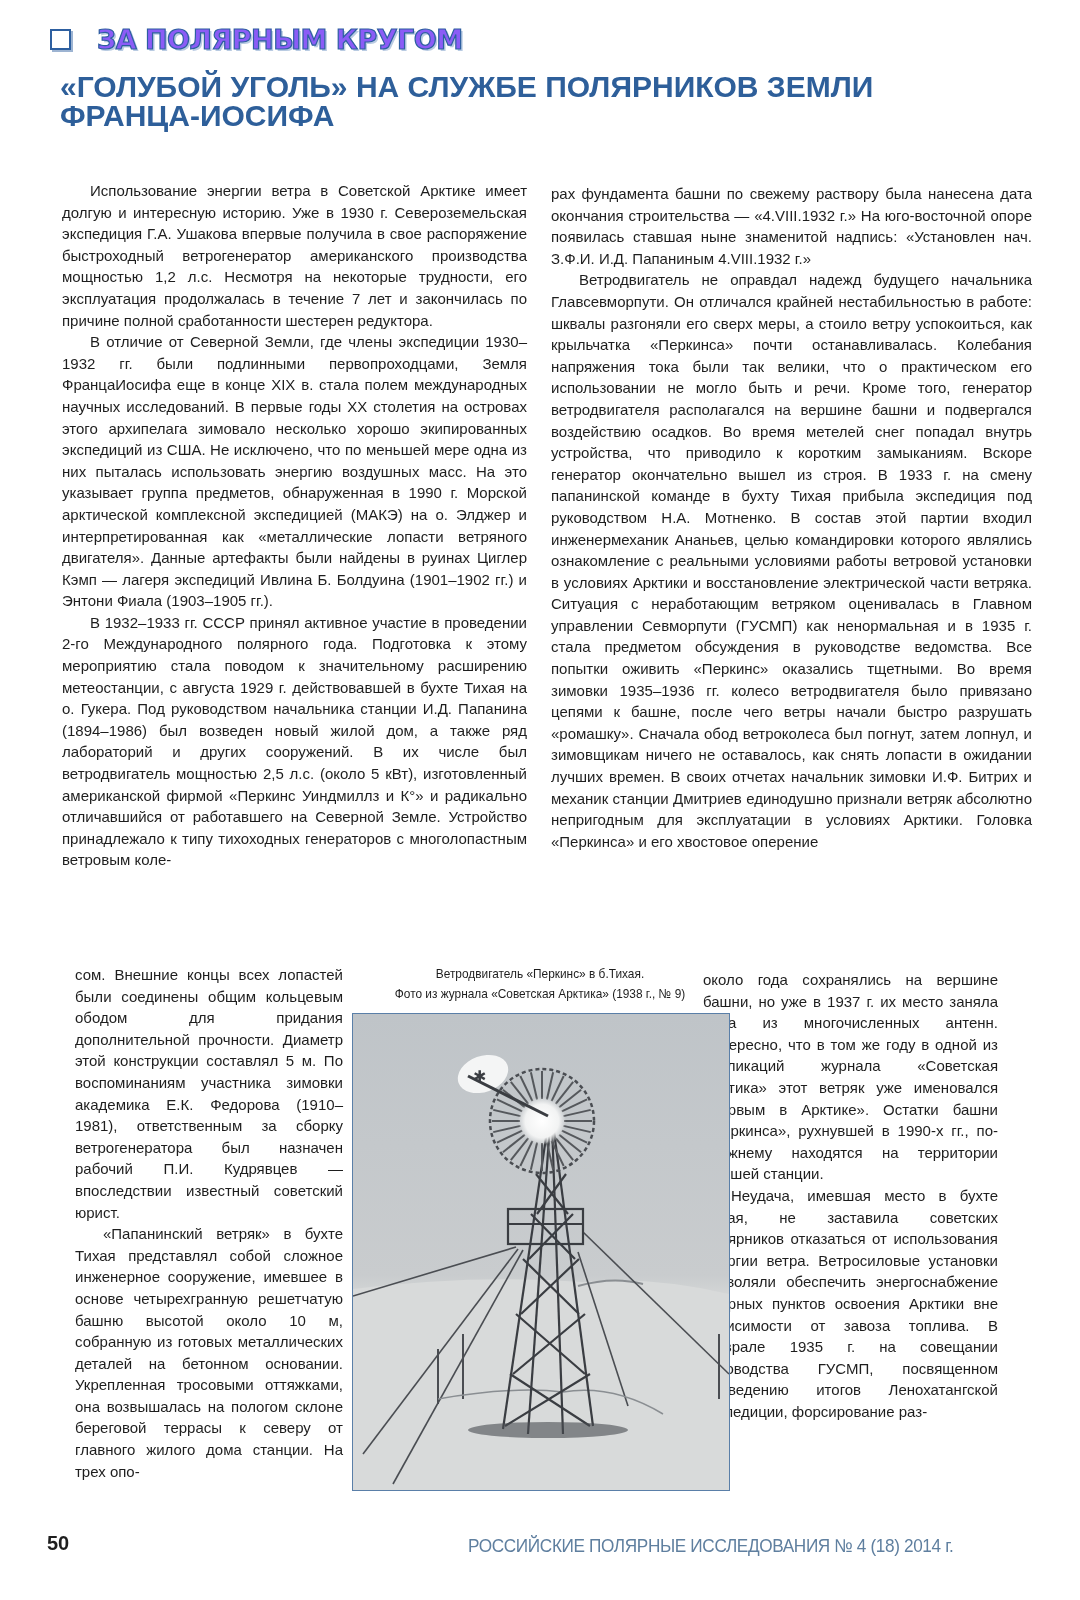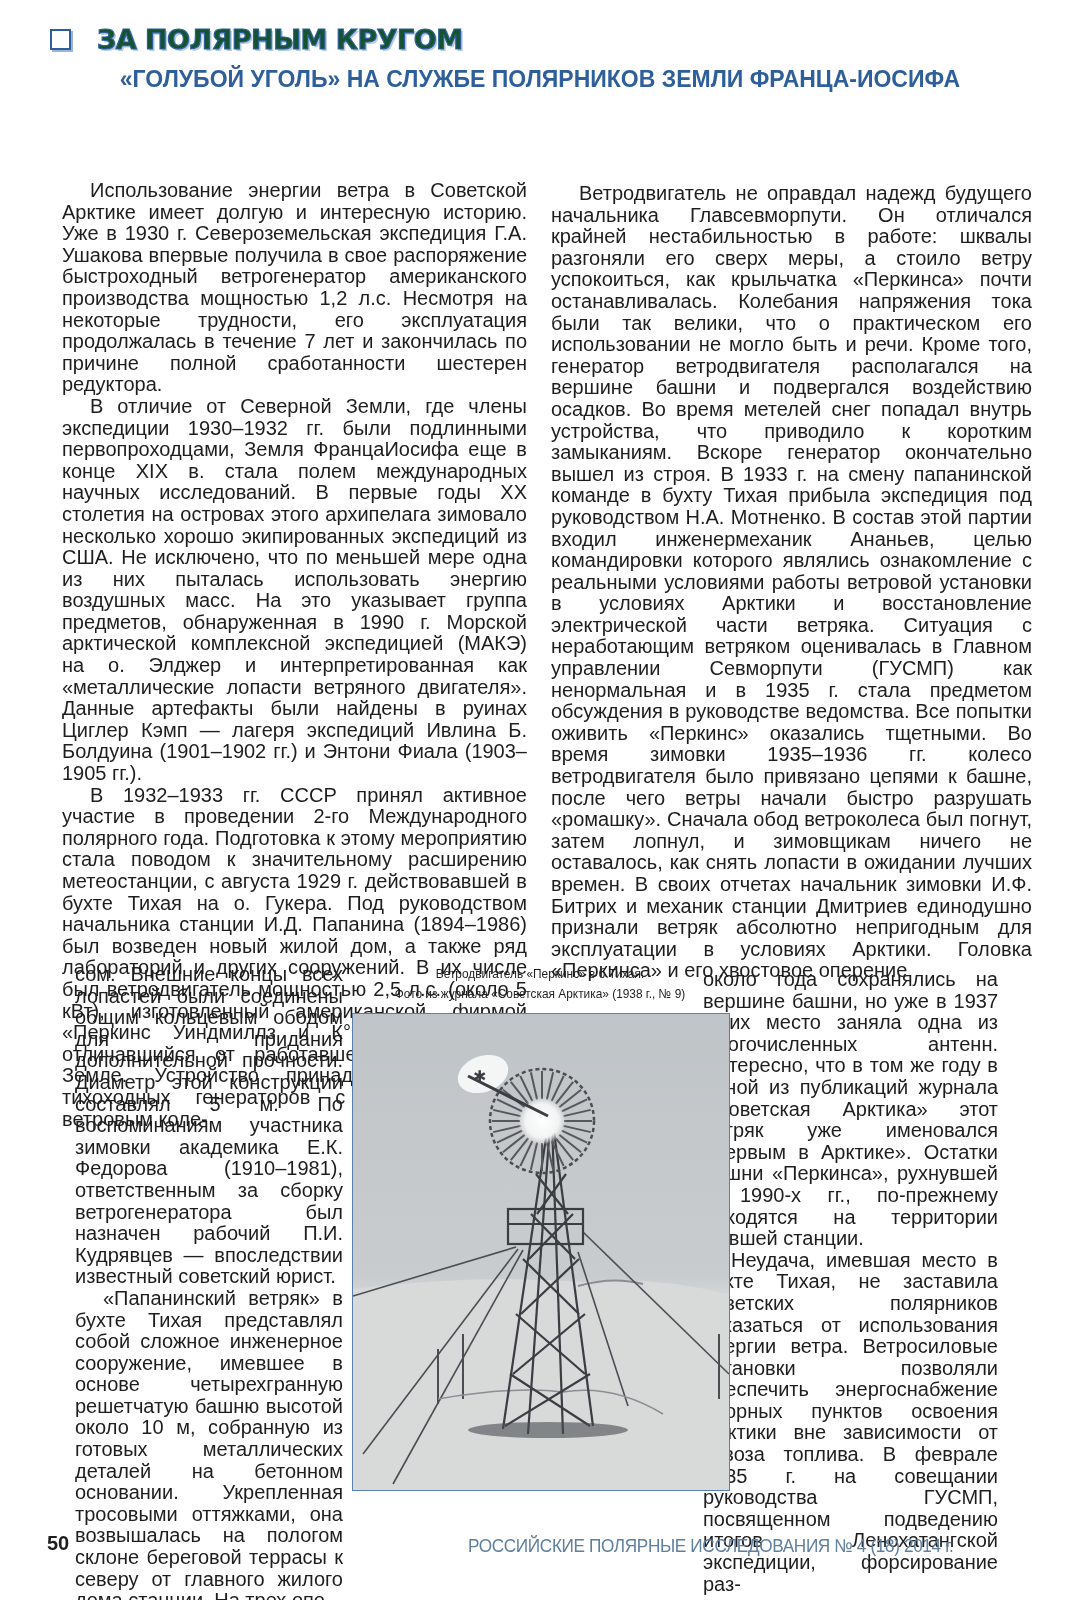--- a/index.html
+++ b/index.html
@@ -7,29 +7,29 @@
       width: 1080px; height: 1600px; background: #ffffff; position: relative; overflow: hidden;
       font-family: "Liberation Sans", "DejaVu Sans", sans-serif; color: #1e1e1e;
     }
     .section-header { position: absolute; left: 50px; top: 24px; display: flex; align-items: center; }
     .section-box {
       width: 17px; height: 17px; border: 2px solid #2d5fa0; background: #fff;
       box-shadow: 2px 2px 0 #9db4d2; margin-right: 26px;
     }
     .section-title {
       font-family: "DejaVu Sans", sans-serif; font-weight: bold; font-size: 27px; letter-spacing: -0.5px;
-      color: #14532d; -webkit-text-stroke: 1.2px #2d5fa0;
+      color: #8b5cf6; -webkit-text-stroke: 1.2px #2d5fa0;
       text-shadow: 2px 2px 0 #b9cbe2;
     }
     .article-title {
-      position: absolute; left: 60px; width: 960px; top: 65px; text-align: center;
-      color: #2e5f9a; font-weight: bold; font-size: 23px; line-height: 29px;
+      position: absolute; left: 60px; width: 960px; top: 72px; 
+      color: #2e5f9a; font-weight: bold; font-size: 30px; line-height: 29px;
       font-family: "Liberation Sans", sans-serif;
     }
-    .col { position: absolute; font-size: 20px; line-height: 21.6px; text-align: justify; }
+    .col { position: absolute; font-size: 15px; line-height: 21.6px; text-align: justify; }
     .col p { margin: 0; text-indent: 28px; }
     .col p.noindent { text-indent: 0; }
     .col-left { left: 62px; top: 180px; width: 465px; }
     .col-right { left: 551px; top: 183px; width: 481px; }
     .col-left-narrow { left: 75px; top: 964px; width: 268px; }
     .col-right-narrow { left: 703px; top: 969px; width: 295px; }
     .caption {
       position: absolute; left: 340px; width: 400px; top: 964px; text-align: center;
       font-family: "Liberation Sans", sans-serif; font-size: 13.2px; line-height: 19.5px; color: #1e1e1e;
       transform: scaleX(0.9); transform-origin: center top;
@@ -62,20 +62,21 @@
   <p>В отличие от Северной Земли, где члены экспедиции 1930–1932 гг. были подлинными первопроходцами, Земля ФранцаИосифа еще в конце XIX в. стала полем международных научных исследований. В первые годы XX столетия на островах этого архипелага зимовало несколько хорошо экипированных экспедиций из США. Не исключено, что по меньшей мере одна из них пыталась использовать энергию воздушных масс. На это указывает группа предметов, обнаруженная в 1990 г. Морской арктической комплексной экспедицией (МАКЭ) на о. Элджер и интерпретированная как «металлические лопасти ветряного двигателя». Данные артефакты были найдены в руинах Циглер Кэмп — лагеря экспедиций Ивлина Б. Болдуина (1901–1902 гг.) и Энтони Фиала (1903–1905 гг.).</p>
   <p>В 1932–1933 гг. СССР принял активное участие в проведении 2-го Международного полярного года. Подготовка к этому мероприятию стала поводом к значительному расширению метеостанции, с августа 1929 г. действовавшей в бухте Тихая на о. Гукера. Под руководством начальника станции И.Д. Папанина (1894–1986) был возведен новый жилой дом, а также ряд лабораторий и других сооружений. В их числе был ветродвигатель мощностью 2,5 л.с. (около 5 кВт), изготовленный американской фирмой «Перкинс Уиндмиллз и К°» и радикально отличавшийся от работавшего на Северной Земле. Устройство принадлежало к типу тихоходных генераторов с многолопастным ветровым коле-</p>
 </div>
 
 <div class="col col-left-narrow">
   <p class="noindent">сом. Внешние концы всех лопастей были соединены общим кольцевым ободом для придания дополнительной прочности. Диаметр этой конструкции составлял 5 м. По воспоминаниям участника зимовки академика Е.К. Федорова (1910–1981), ответственным за сборку ветрогенератора был назначен рабочий П.И. Кудрявцев — впоследствии известный советский юрист.</p>
   <p>«Папанинский ветряк» в бухте Тихая представлял собой сложное инженерное сооружение, имевшее в основе четырехгранную решетчатую башню высотой около 10 м, собранную из готовых металлических деталей на бетонном основании. Укрепленная тросовыми оттяжками, она возвышалась на пологом склоне береговой террасы к северу от главного жилого дома станции. На трех опо-</p>
 </div>
 
 <div class="col col-right">
+  <p class="noindent">рах фундамента башни по свежему раствору была нанесена дата окончания строительства — «4.VIII.1932 г.» На юго-восточной опоре появилась ставшая ныне знаменитой надпись: «Установлен нач. З.Ф.И. И.Д. Папаниным 4.VIII.1932 г.»</p>
   <p>Ветродвигатель не оправдал надежд будущего начальника Главсевморпути. Он отличался крайней нестабильностью в работе: шквалы разгоняли его сверх меры, а стоило ветру успокоиться, как крыльчатка «Перкинса» почти останавливалась. Колебания напряжения тока были так велики, что о практическом его использовании не могло быть и речи. Кроме того, генератор ветродвигателя располагался на вершине башни и подвергался воздействию осадков. Во время метелей снег попадал внутрь устройства, что приводило к коротким замыканиям. Вскоре генератор окончательно вышел из строя. В 1933 г. на смену папанинской команде в бухту Тихая прибыла экспедиция под руководством Н.А. Мотненко. В состав этой партии входил инженермеханик Ананьев, целью командировки которого являлись ознакомление с реальными условиями работы ветровой установки в условиях Арктики и восстановление электрической части ветряка. Ситуация с неработающим ветряком оценивалась в Главном управлении Севморпути (ГУСМП) как ненормальная и в 1935 г. стала предметом обсуждения в руководстве ведомства. Все попытки оживить «Перкинс» оказались тщетными. Во время зимовки 1935–1936 гг. колесо ветродвигателя было привязано цепями к башне, после чего ветры начали быстро разрушать «ромашку». Сначала обод ветроколеса был погнут, затем лопнул, и зимовщикам ничего не оставалось, как снять лопасти в ожидании лучших времен. В своих отчетах начальник зимовки И.Ф. Битрих и механик станции Дмитриев единодушно признали ветряк абсолютно непригодным для эксплуатации в условиях Арктики. Головка «Перкинса» и его хвостовое оперение</p>
 </div>
 
 <div class="col col-right-narrow">
   <p class="noindent">около года сохранялись на вершине башни, но уже в 1937 г. их место заняла одна из многочисленных антенн. Интересно, что в том же году в одной из публикаций журнала «Советская Арктика» этот ветряк уже именовался «первым в Арктике». Остатки башни «Перкинса», рухнувшей в 1990-х гг., по-прежнему находятся на территории бывшей станции.</p>
   <p>Неудача, имевшая место в бухте Тихая, не заставила советских полярников отказаться от использования энергии ветра. Ветросиловые установки позволяли обеспечить энергоснабжение опорных пунктов освоения Арктики вне зависимости от завоза топлива. В феврале 1935 г. на совещании руководства ГУСМП, посвященном подведению итогов Ленохатангской экспедиции, форсирование раз-</p>
 </div>
 
 <div class="caption">
   <div>Ветродвигатель «Перкинс» в б.Тихая.</div>

